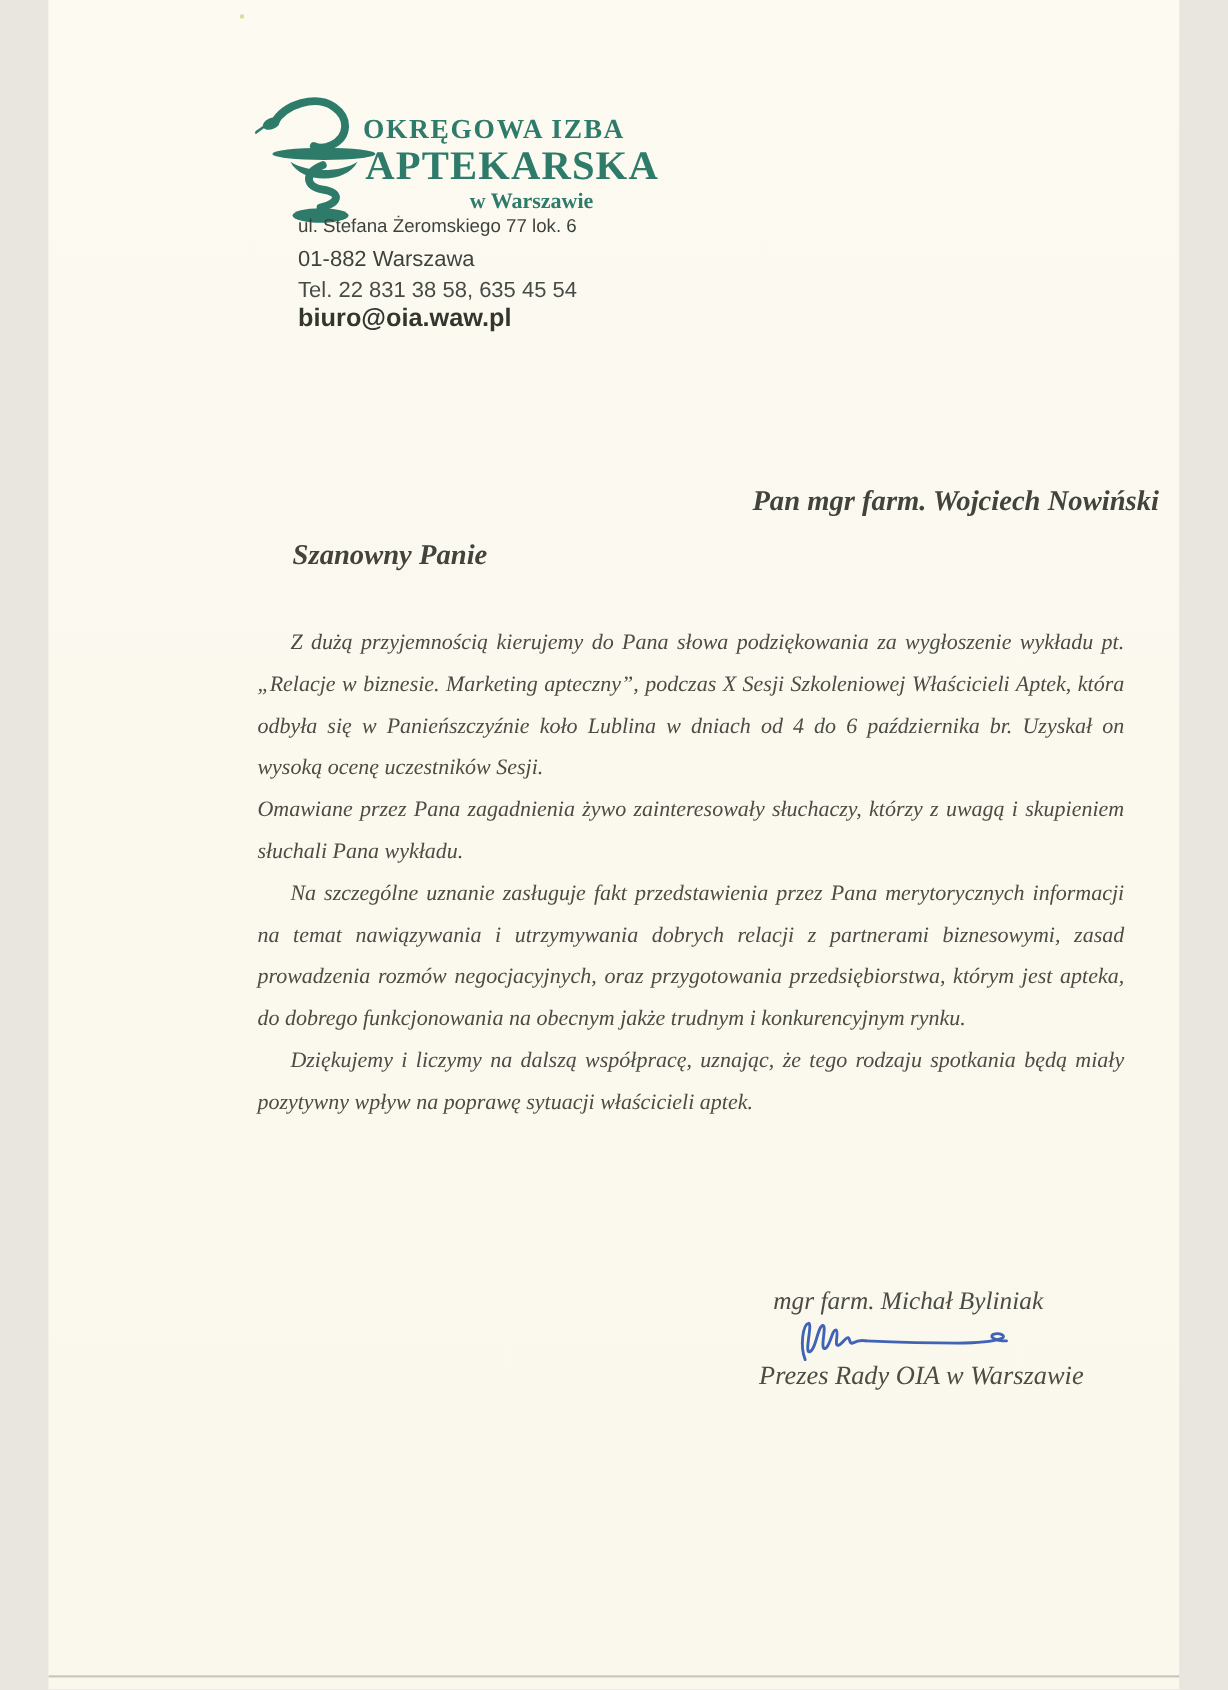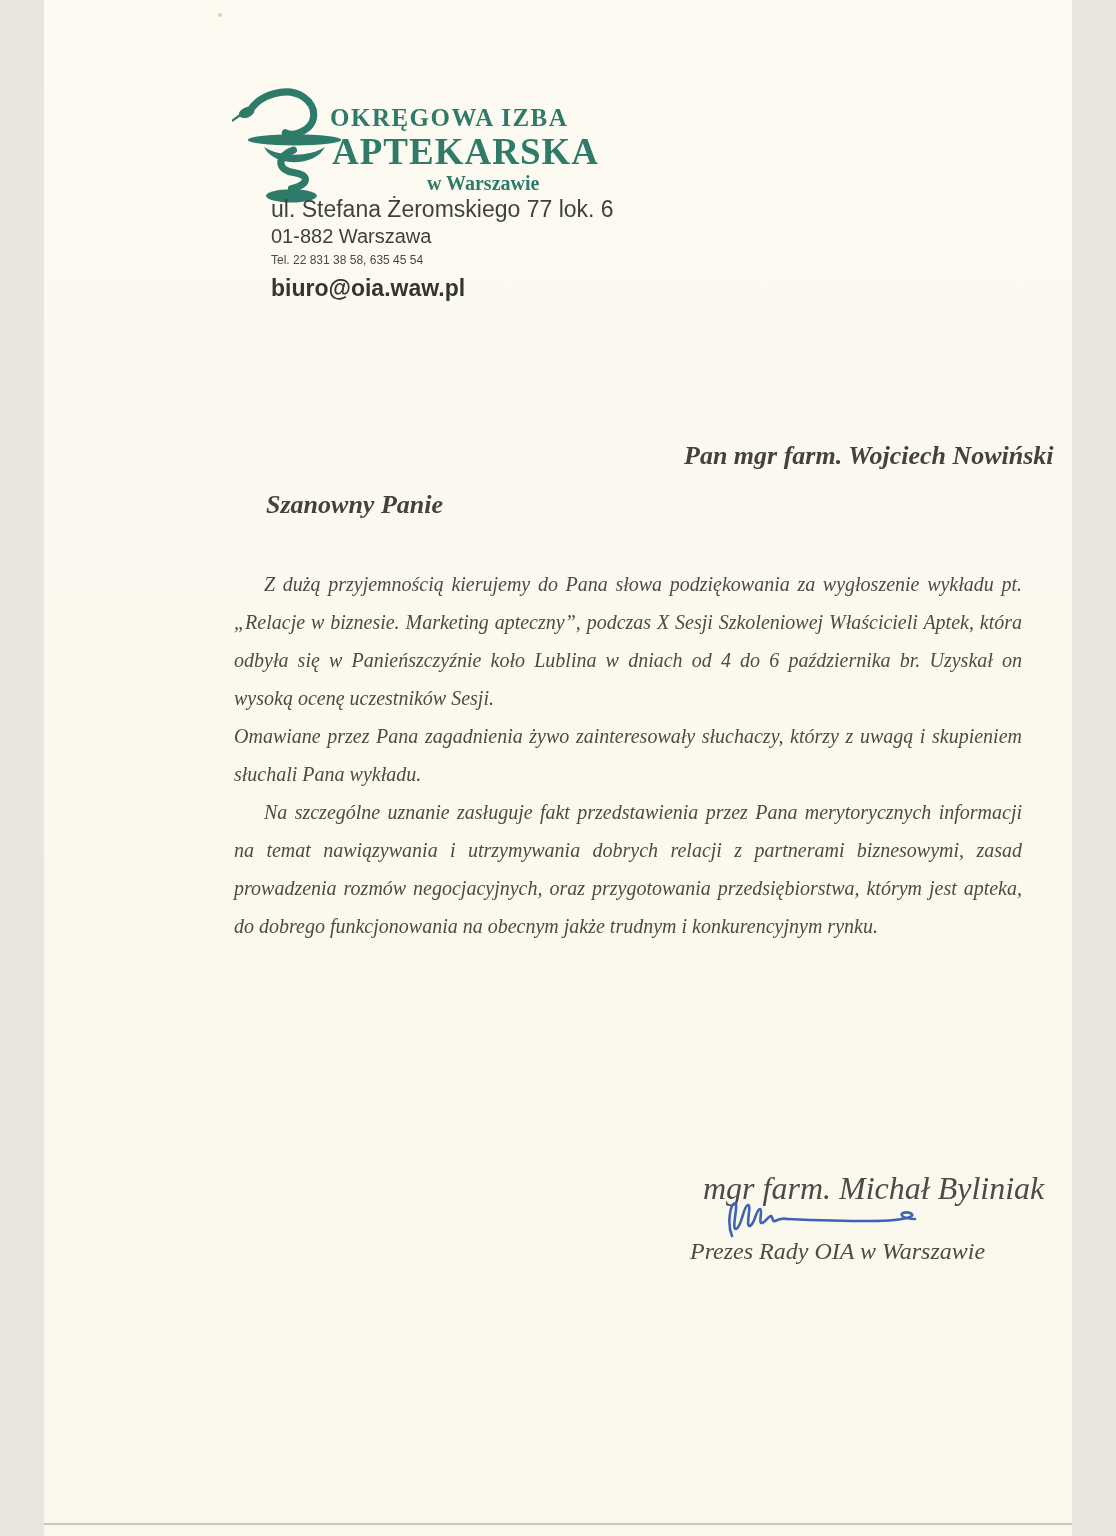--- a/index.html
+++ b/index.html
@@ -57,39 +57,39 @@
     font-weight: bold;
     font-size: 20px;
     color: #2e7b6a;
     white-space: nowrap;
   }
   .addr1 {
     position: absolute;
     left: 227px;
     top: 196px;
     font-family: "Liberation Sans", sans-serif;
-    font-size: 23px;
+    font-size: 17px;
     color: #3e423d;
     white-space: nowrap;
   }
   .addr2 {
     position: absolute;
     left: 227px;
     top: 225px;
     font-family: "Liberation Sans", sans-serif;
     font-size: 20px;
     color: #3e423d;
     white-space: nowrap;
   }
   .tel {
     position: absolute;
     left: 227px;
     top: 253px;
     font-family: "Liberation Sans", sans-serif;
-    font-size: 12px;
+    font-size: 20px;
     color: #474b46;
     white-space: nowrap;
   }
   .email {
     position: absolute;
     left: 227px;
     top: 275px;
     font-family: "Liberation Sans", sans-serif;
     font-weight: bold;
     font-size: 23px;
@@ -144,21 +144,21 @@
   .letter-body p.indent {
     text-indent: 30px;
   }
 
   
   .sig-name {
     position: absolute;
     left: 659px;
     top: 1170px;
     font-style: italic;
-    font-size: 32px;
+    font-size: 23px;
     color: #4b4c44;
     white-space: nowrap;
   }
   .sig-mark {
     position: absolute;
     left: 672px;
     top: 1196px;
     width: 222px;
     height: 44px;
   }
@@ -224,20 +224,21 @@
   </div>
 
 
   <div class="recipient">Pan mgr farm. Wojciech Nowiński</div>
   <div class="salutation">Szanowny Panie</div>
 
   <div class="letter-body">
     <p class="indent">Z dużą przyjemnością kierujemy do Pana słowa podziękowania za wygłoszenie wykładu pt. „Relacje w biznesie. Marketing apteczny”, podczas X Sesji Szkoleniowej Właścicieli Aptek, która odbyła się w Panieńszczyźnie koło Lublina w dniach od 4 do 6 października br. Uzyskał on wysoką ocenę uczestników Sesji.</p>
     <p>Omawiane przez Pana zagadnienia żywo zainteresowały słuchaczy, którzy z uwagą i skupieniem słuchali Pana wykładu.</p>
     <p class="indent">Na szczególne uznanie zasługuje fakt przedstawienia przez Pana merytorycznych informacji na temat nawiązywania i utrzymywania dobrych relacji z partnerami biznesowymi, zasad prowadzenia rozmów negocjacyjnych, oraz przygotowania przedsiębiorstwa, którym jest apteka, do dobrego funkcjonowania na obecnym jakże trudnym i konkurencyjnym rynku.</p>
+    <p class="indent">Dziękujemy i liczymy na dalszą współpracę, uznając, że tego rodzaju spotkania będą miały pozytywny wpływ na poprawę sytuacji właścicieli aptek.</p>
   </div>
 
   <div>
     <div class="sig-name">mgr farm. Michał Byliniak</div>
     <svg class="sig-mark" viewBox="0 0 222 44" xmlns="http://www.w3.org/2000/svg">
       <g fill="none" stroke-width="2.6" stroke-linecap="round" stroke-linejoin="round" stroke="#3f63b5">
         <path d="M 16 40 C 11 28, 14 8, 19 7 C 23 7, 15 34, 20 33 C 26 31, 27 10, 32 9 C 36 9, 29 31, 34 30 C 39 28, 40 13, 44 13 C 47 14, 42 28, 46 27 C 50 26, 52 20, 55 20 C 57 21, 56 26, 59 25 C 63 23, 67 22, 71 23"></path>
         <path d="M 71 23 C 95 24, 130 25, 155 25 C 175 25, 188 23, 194 21 C 200 19, 193 15, 187 17 C 183 19, 188 23, 199 23"></path>
       </g>
     </svg>

